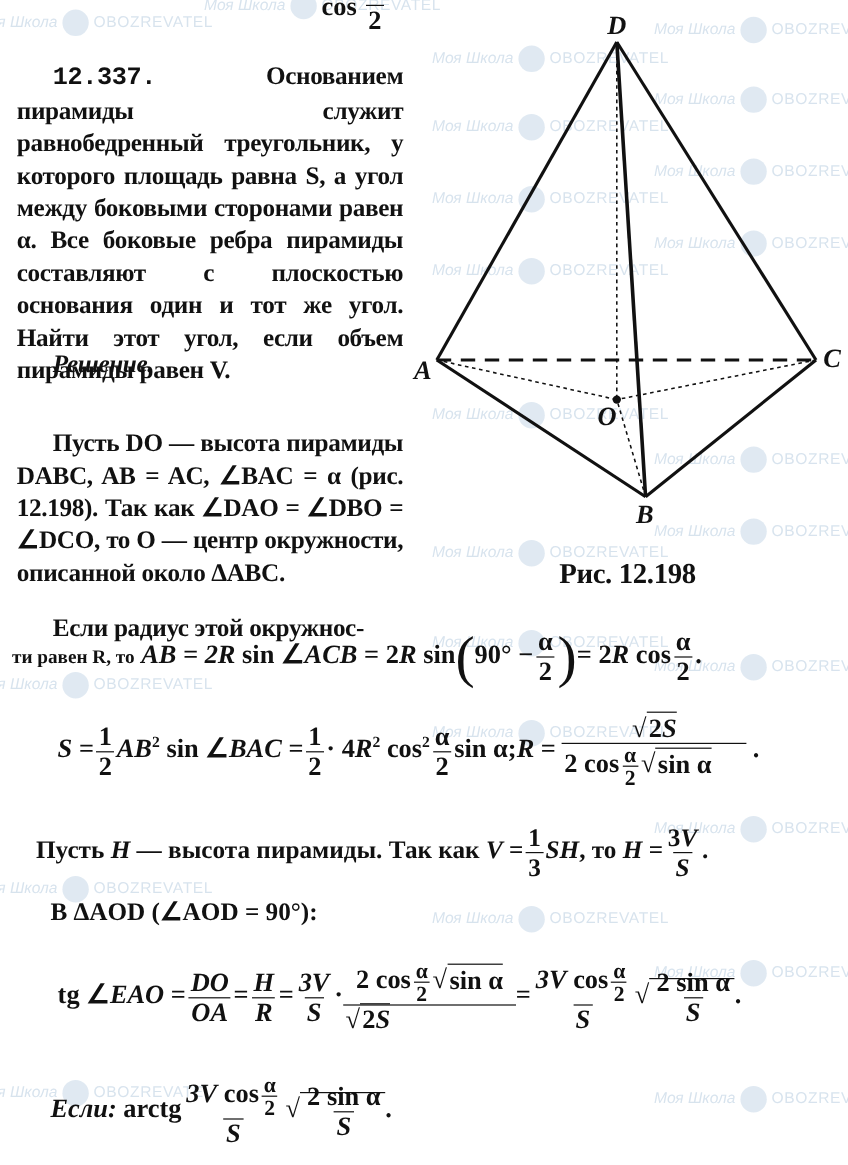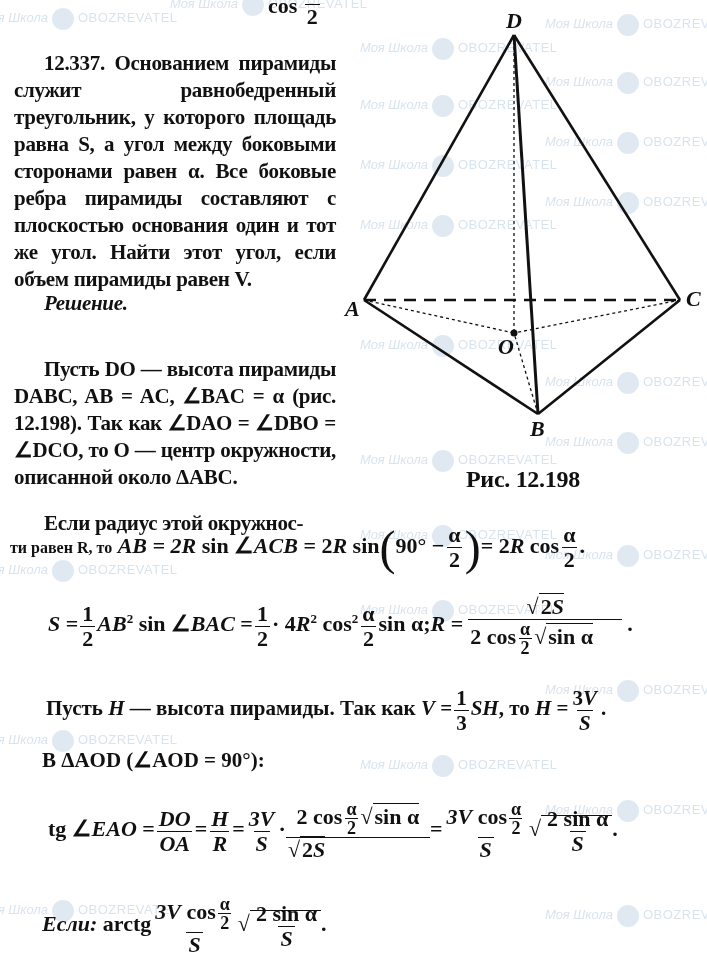--- a/index.html
+++ b/index.html
@@ -3,21 +3,21 @@
 <meta charset="utf-8">
 <style>
   html, body { margin:0; padding:0; background:#fff; }
   body { width:707px; height:971px; position:relative; overflow:hidden;
          font-family:"Liberation Serif", serif; color:#111; }
   .abs { position:absolute; }
   .txt { font-size:21px; line-height:27px; font-weight:bold; letter-spacing:-0.3px; }
   .para { position:absolute; left:14px; width:322px; text-align:justify; }
   .para p { margin:0; }
   .it { font-style:italic; }
-  .num { font-weight:bold; }
+  .num { font-weight:bold;font-family:Liberation Mono, monospace; }
   .math { font-family:"Liberation Serif", serif; font-size:22px; font-weight:bold; white-space:nowrap; }
   .frac { display:inline-flex; flex-direction:column; align-items:center; vertical-align:middle; margin:0 2px; }
   .frac > span { display:block; padding:0 2px; line-height:24px; }
   .frac > .den { border-top:1.6px solid #111; }
   .sqrt { display:inline-block; }
   .sqrt .rad { border-top:1.6px solid #111; padding-left:2px; }
   .wm { position:absolute; font-family:"Liberation Sans", sans-serif; font-size:13px; color:#b8cde0; opacity:0.55;
         font-style:italic; white-space:nowrap; pointer-events:none; }
   .wm b { font-style:normal; font-weight:normal; letter-spacing:0.5px; }
   .wm .c { display:inline-block; width:22px; height:22px; border-radius:50%; background:#c7d8e8; vertical-align:middle; margin:0 4px; }
@@ -120,21 +120,21 @@
       <span class="den">2</span>
     </span>sin α;<span class="it">R</span> =<span class="frac" style="width:160px">
       <span>√<span class="sqrt"><span class="rad">2<i>S</i></span></span></span>
       <span class="den" style="width:150px">2 cos<span class="frac" style="font-size:18px">
           <span style="line-height:18px">α</span>
           <span class="den" style="line-height:18px">2</span>
         </span>√<span class="sqrt"><span class="rad">sin α</span></span></span>
     </span>.
 </div>
 
-<div class="abs math" style="left:46px;top:686px;font-size:21px">
+<div class="abs math" style="left:30px;top:686px;font-size:21px">
   
   Пусть <span class="it">H</span> — высота пирамиды. Так как <span class="it">V</span> =<span class="frac">
       <span>1</span>
       <span class="den">3</span>
     </span><span class="it">SH</span>, то <span class="it">H</span> =<span class="frac">
       <span>3<i>V</i></span>
       <span class="den"><i>S</i></span>
     </span>.
 </div>
 

